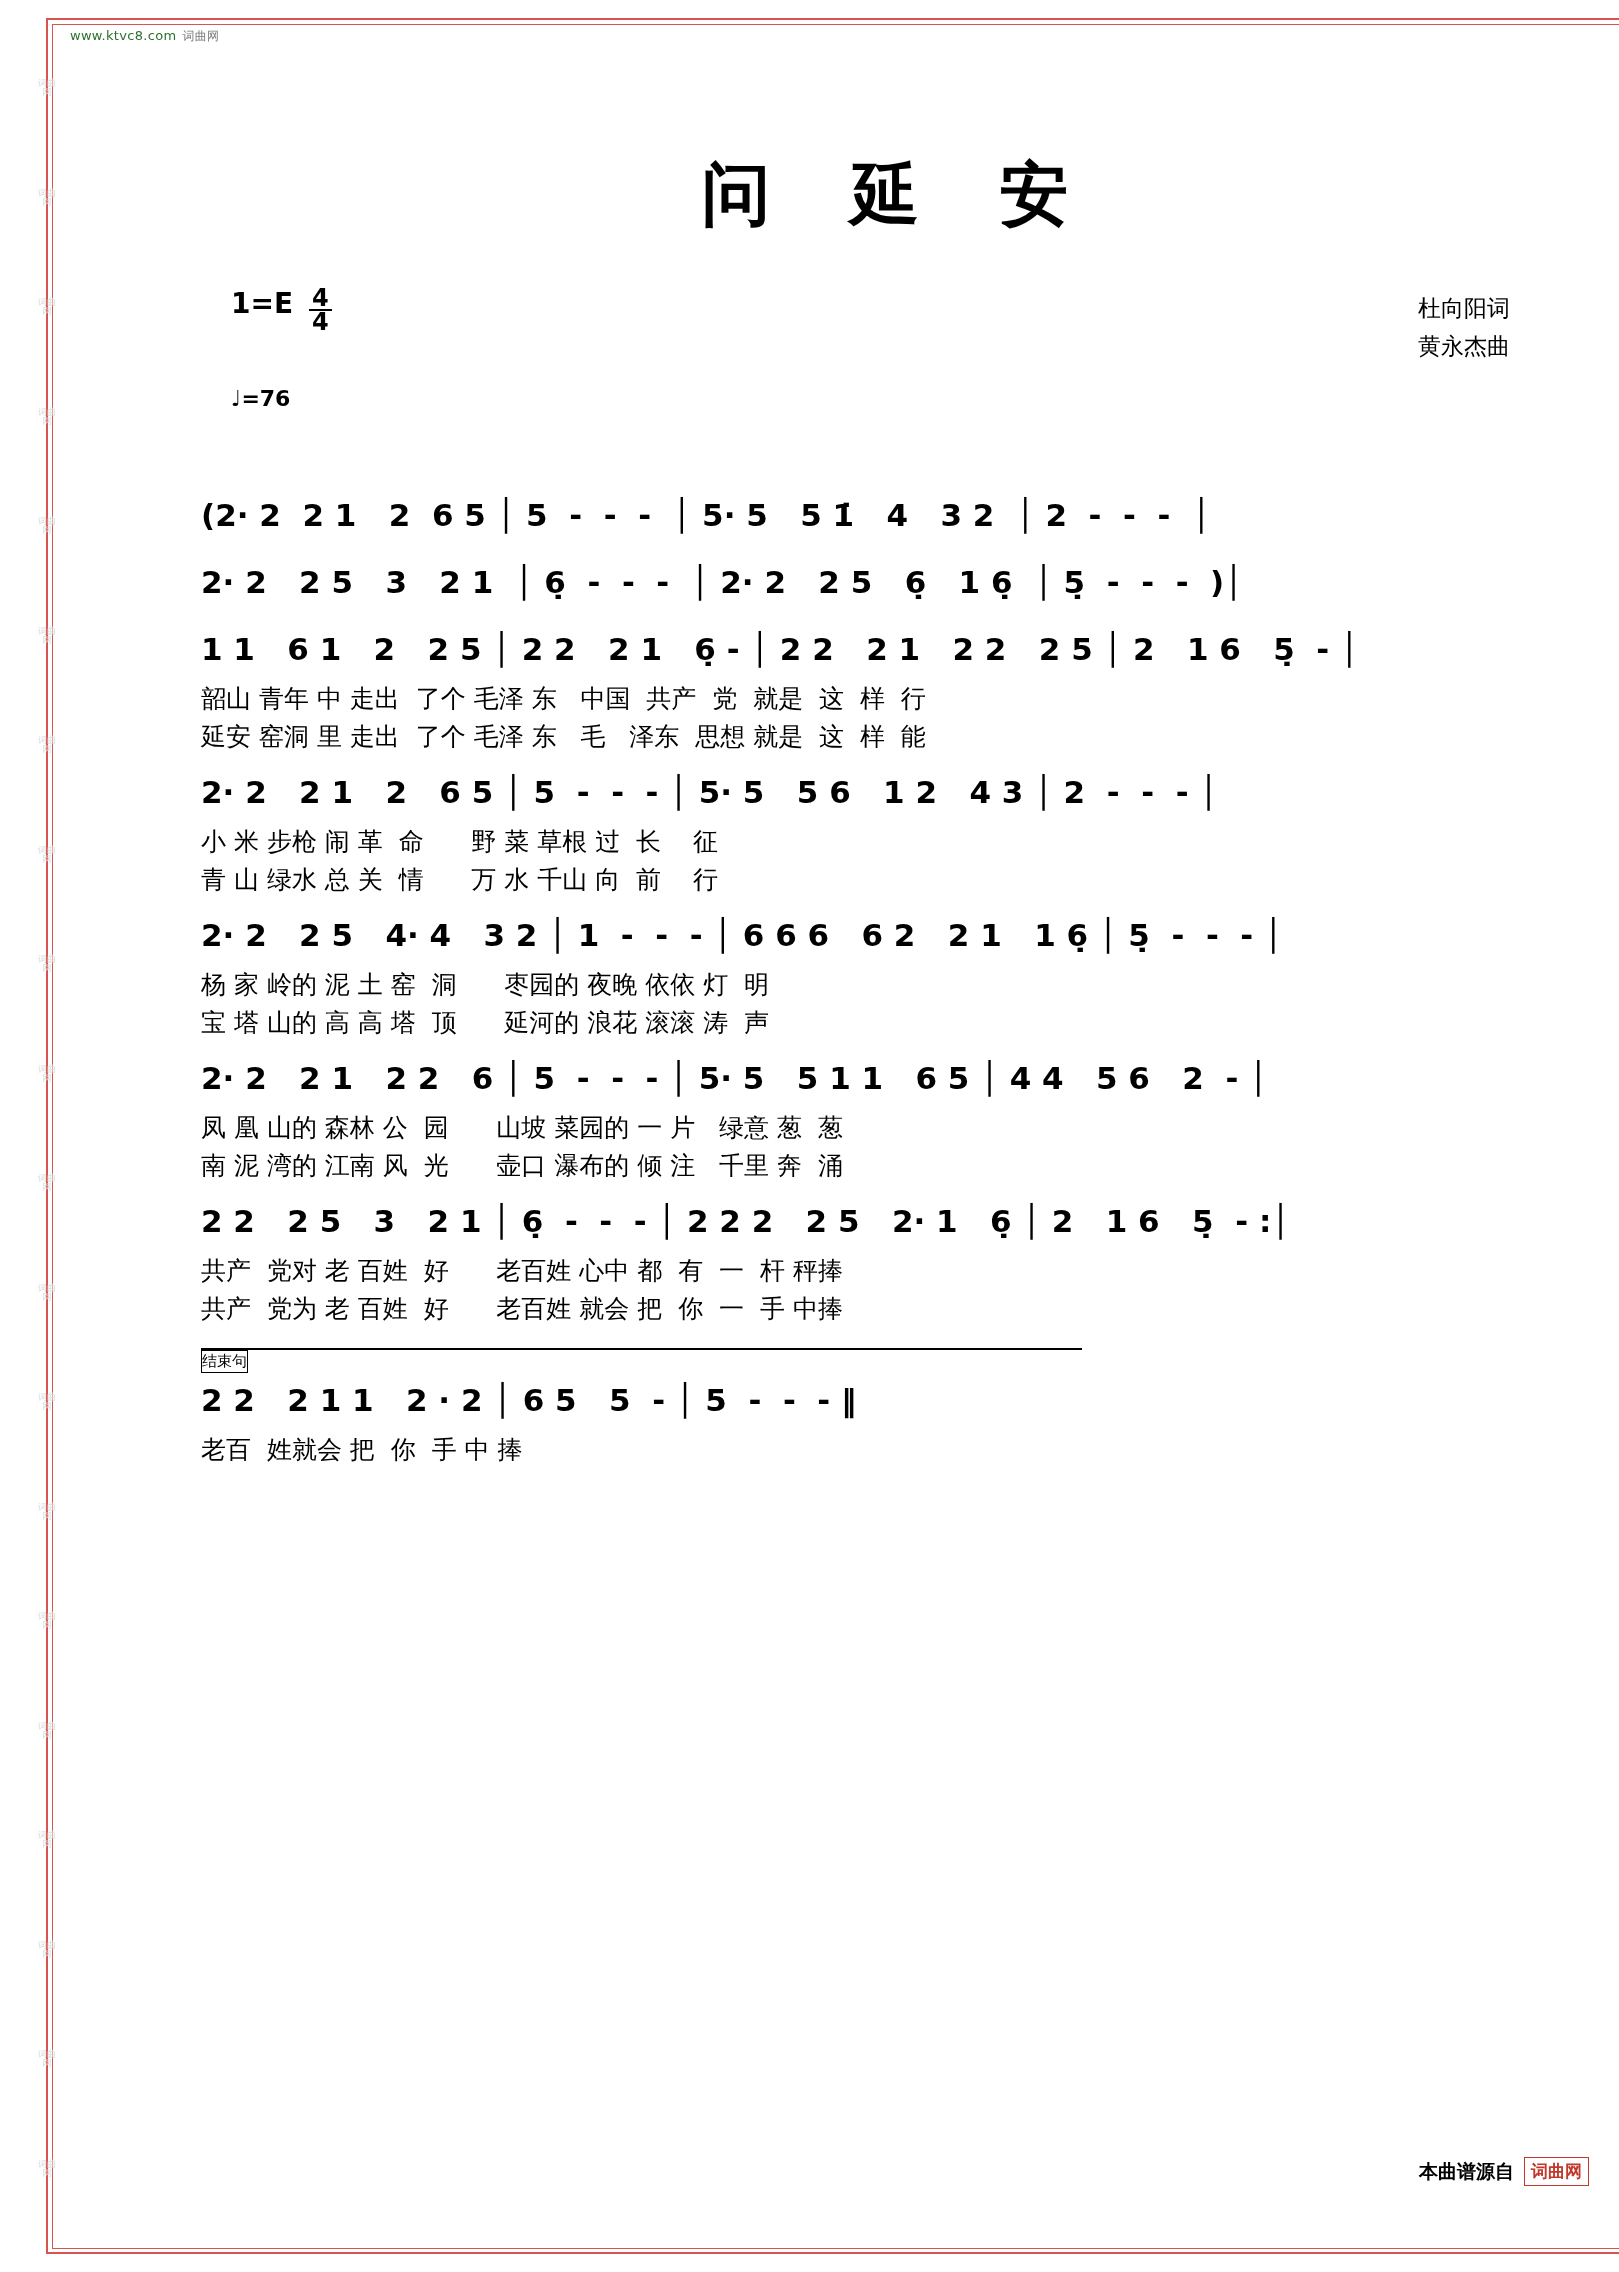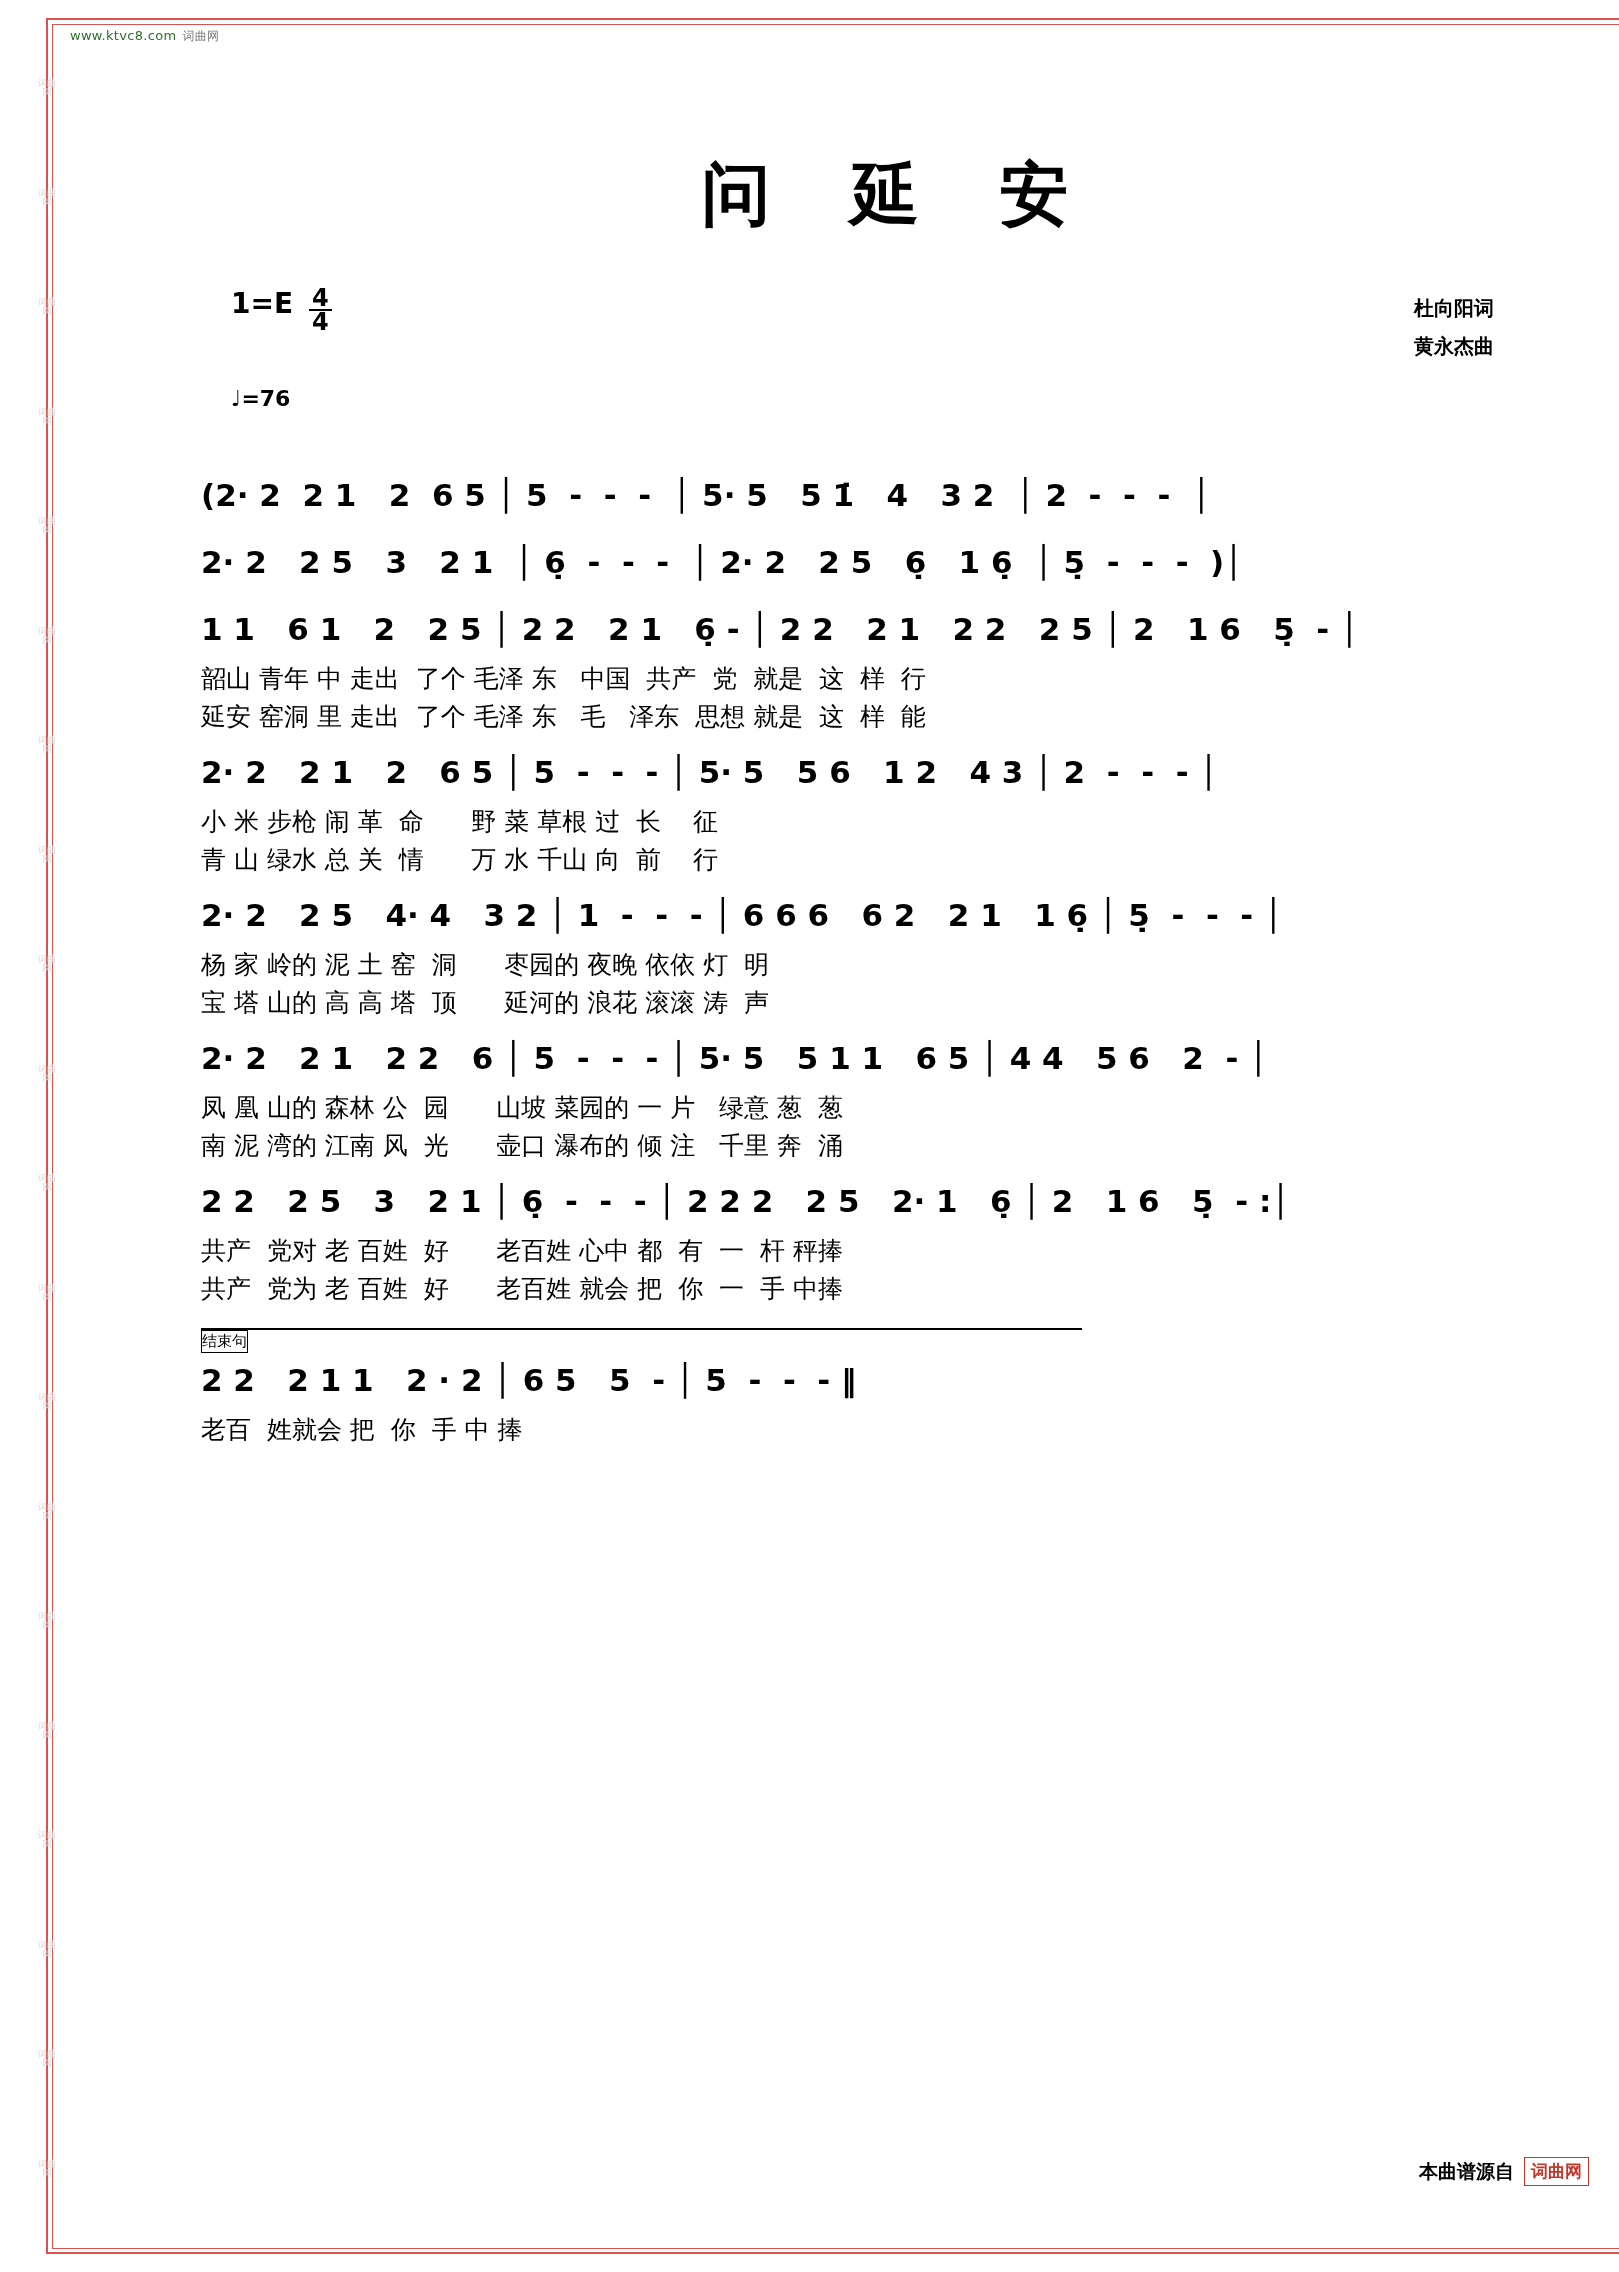--- a/index.html
+++ b/index.html
@@ -120,34 +120,33 @@
     position: absolute;
     left: 203px;
     top: 386px;
     font-family: "DejaVu Sans", sans-serif;
     font-size: 22px;
     font-weight: bold;
   }
 
   .credits {
     position: absolute;
-    right: 154px;
+    right: 138px;
     top: 289px;
     text-align: right;
     font-family: "DejaVu Sans", sans-serif;
-    font-size: 20px;
+    font-size: 23px;
     line-height: 38px;
-    font-weight: bold;
   }
 
   
   .score {
     position: absolute;
     left: 173px;
-    top: 465px;
+    top: 485px;
     width: 1277px;
   }
   .system {
     position: relative;
     margin-bottom: 6px;
   }
   .lyric-line {
     display: block;
     white-space: pre;
     font-family: "DejaVu Sans", sans-serif;

